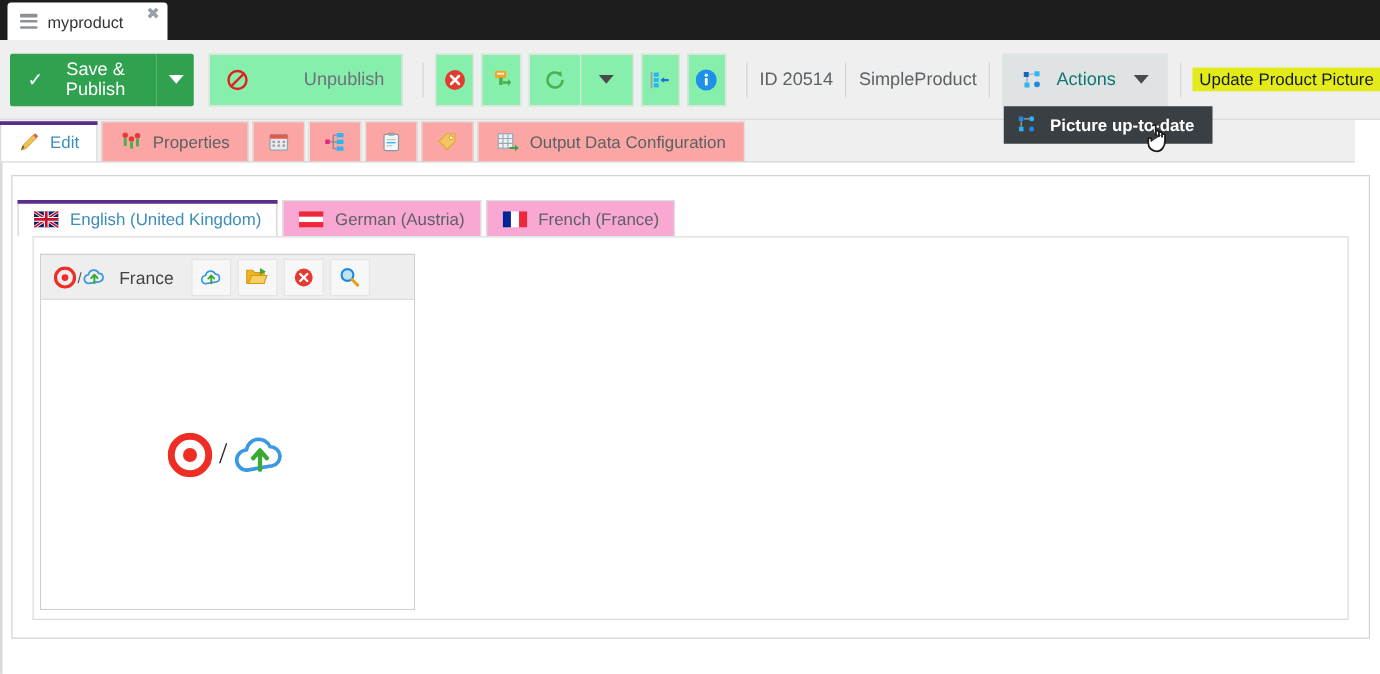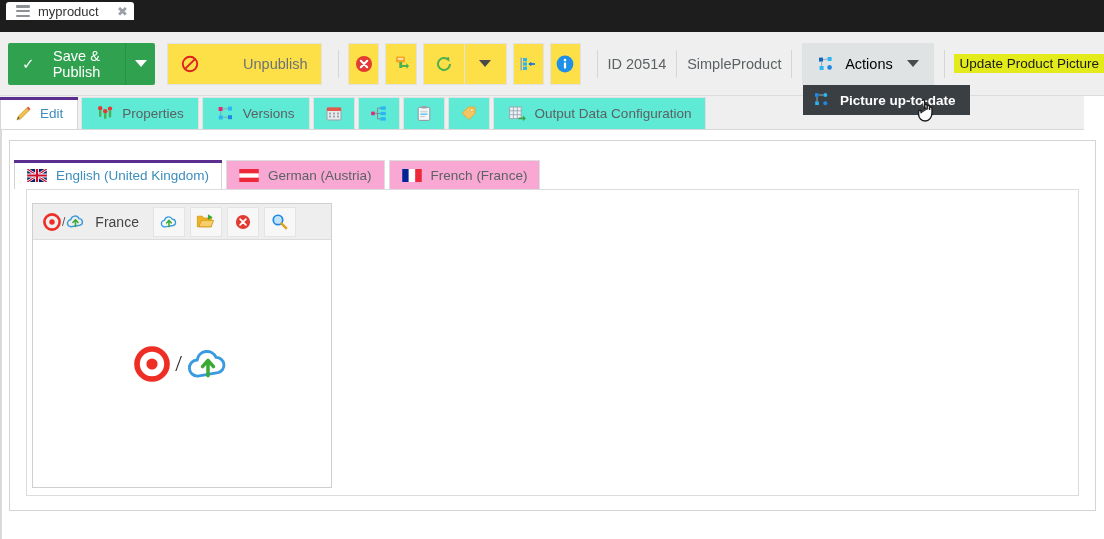--- a/index.html
+++ b/index.html
@@ -12,21 +12,21 @@
   }
 
   
   .topbar {
     position: absolute; left: 0; top: 0;
     width: 1104px; height: 32px;
     background: #1d1d1d;
   }
   .doc-tab {
     position: absolute; left: 6px; top: 2px;
-    height: 18px; min-width: 128px;
+    height: 30px; min-width: 128px;
     background: #ffffff;
     border-radius: 3px 3px 0 0;
     display: flex; align-items: center;
     padding: 0 22px 0 10px;
   }
   .doc-tab .tab-ico {
     width: 14px; height: 12px;
     display: flex; flex-direction: column; justify-content: space-between;
     margin-right: 8px;
   }
@@ -79,21 +79,21 @@
   .caret-down {
     width: 0; height: 0;
     border-left: 6px solid transparent;
     border-right: 6px solid transparent;
     border-top: 7px solid #fff;
   }
   .caret-down.dark { border-top-color: #4a4a4a; }
 
   .tb-btn {
     height: 42px;
-    background: #fde047;
+    background: #86efac;
     border: 1px solid #e2e2e2;
     display: flex; align-items: center; justify-content: center;
     padding: 0 13px;
     font-size: 14.5px;
     color: #6c7275;
     cursor: pointer;
     margin-right: 6px;
     white-space: nowrap;
     gap: 36px;
   }
@@ -108,21 +108,21 @@
   }
   .tb-text {
     font-size: 14.5px; color: #5c6164; white-space: nowrap;
   }
   .actions-btn {
     height: 42px;
     background: #dfe3e4;
     border: 1px solid #dfe3e4;
     display: flex; align-items: center;
     padding: 0 14px;
-    font-size: 14.5px; color: #000000;
+    font-size: 14.5px; color: #0f766e;
     cursor: pointer;
     position: relative;
   }
   .actions-btn .caret-down { margin-left: 14px; }
   .hl-label {
     background: #e3ec1a;
     color: #1a1a1a;
     font-size: 13.5px;
     padding: 2px 5px;
     white-space: nowrap;
@@ -153,21 +153,21 @@
     background: #efefef;
     display: flex; align-items: flex-end;
     border-bottom: 1px solid #d8d8d8;
   }
   .mtab {
     height: 32px;
     display: flex; align-items: center;
     padding: 0 14px;
     font-size: 13.5px;
     color: #5c6164;
-    background: #5eead4;
+    background: #fca5a5;
     border: 1px solid #e0e0e0;
     border-bottom: none;
     margin-right: 3px;
     cursor: pointer;
     white-space: nowrap;
     position: relative;
   }
   .mtab .mi { margin-right: 8px; display: flex; align-items: center; }
   .mtab.active {
     background: #ffffff;
@@ -407,34 +407,20 @@
         <rect x="3" y="5" width="2.4" height="7" rx="1.2" fill="#4caf50"></rect>
         <circle cx="9.2" cy="6.2" r="2.2" fill="#e53935"></circle>
         <rect x="8" y="8" width="2.4" height="6" rx="1.2" fill="#4caf50"></rect>
         <circle cx="14" cy="3.6" r="2.2" fill="#e53935"></circle>
         <rect x="12.8" y="5.4" width="2.4" height="7" rx="1.2" fill="#4caf50"></rect>
       </svg>
     </span>
     <span>Properties</span>
   </div>
 
-  <div class="mtab">
-    <span class="mi">
-      <svg width="18" height="17" viewBox="0 0 18 17">
-        <rect x="1.6" y="2" width="4" height="4" fill="#e5267a"></rect>
-        <rect x="11" y="1.6" width="4" height="4" fill="#29b6f6"></rect>
-        <rect x="1.8" y="10.4" width="4" height="4" fill="#29b6f6"></rect>
-        <rect x="11" y="10.2" width="4" height="4" fill="#1e88e5"></rect>
-        <line x1="5.6" y1="4" x2="11" y2="3.6" stroke="#8aa" stroke-width="1"></line>
-        <line x1="3.7" y1="6" x2="3.7" y2="10.4" stroke="#8aa" stroke-width="1"></line>
-        <line x1="5.8" y1="12.3" x2="11" y2="12.2" stroke="#8aa" stroke-width="1"></line>
-      </svg>
-    </span>
-    <span>Versions</span>
-  </div>
 
   <div class="mtab icon-tab">
     <span class="mi" style="margin-right:0">
       <svg width="18" height="17" viewBox="0 0 18 17">
         <rect x="2" y="2.6" width="14" height="12.4" rx="1" fill="#e8eaec" stroke="#9aa2a8" stroke-width="1"></rect>
         <rect x="2" y="2.6" width="14" height="3.4" fill="#e05b4c"></rect>
         <g fill="#9aa2a8">
           <rect x="4" y="7.6" width="2" height="1.8"></rect>
             <rect x="8" y="7.6" width="2" height="1.8"></rect>
           <rect x="12" y="7.6" width="2" height="1.8"></rect>

